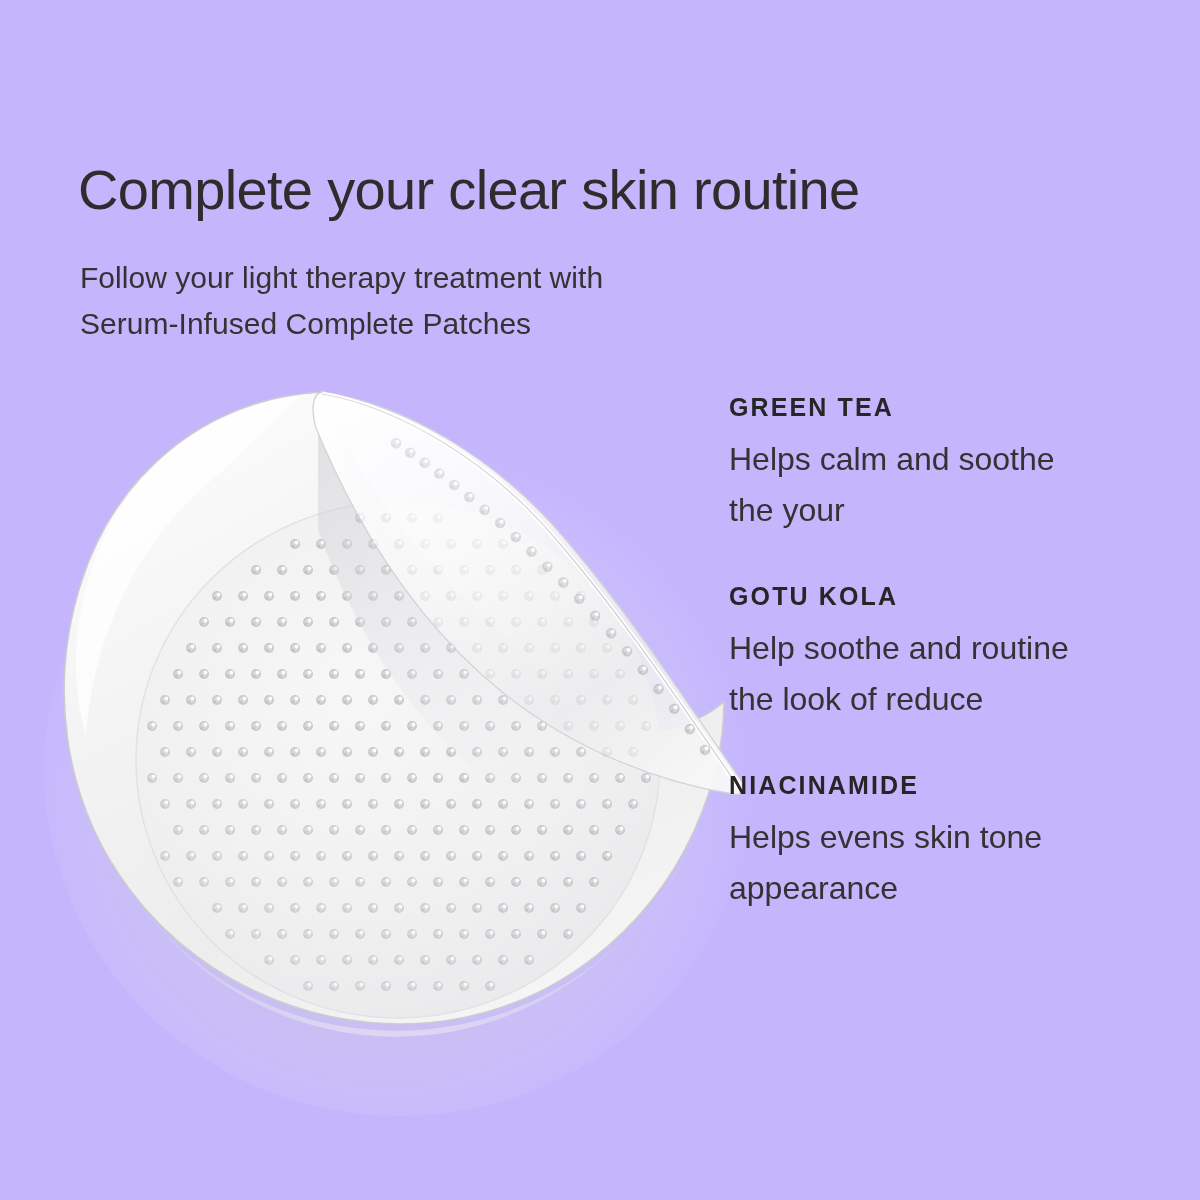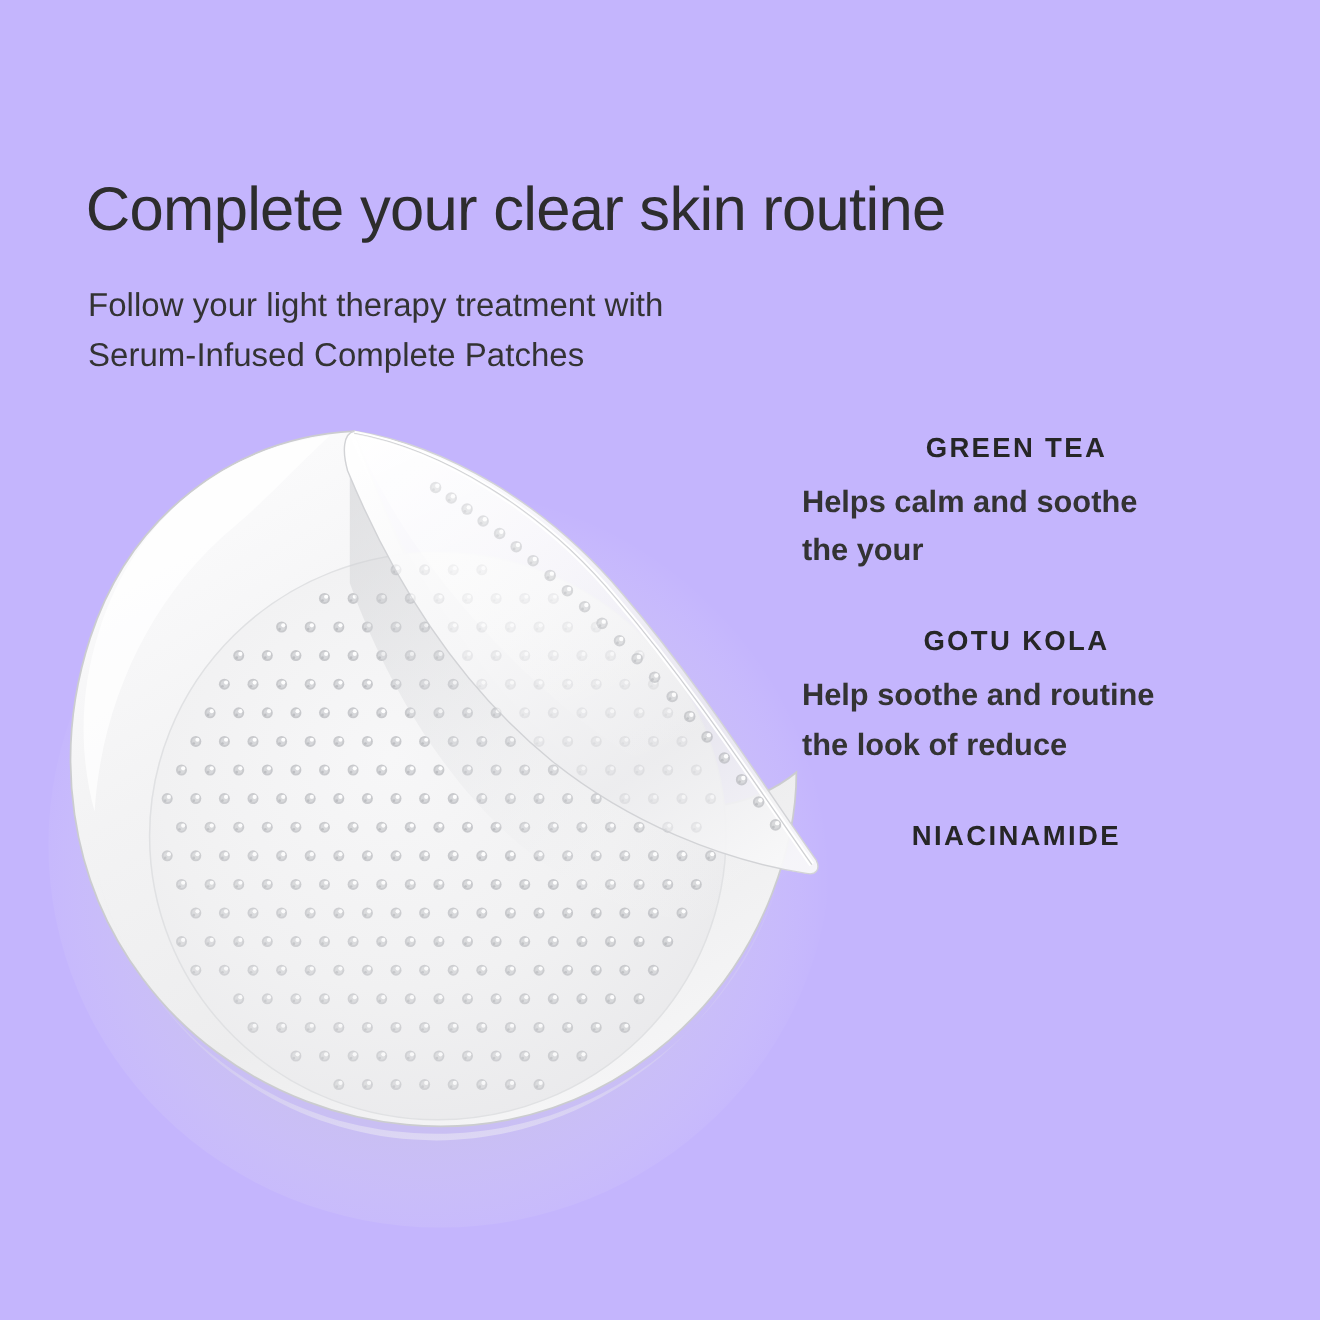--- a/index.html
+++ b/index.html
@@ -61,25 +61,24 @@
   .ingredient:last-child { margin-bottom: 5px; }
 
   .ing-name {
     font-size: 25px;
     font-weight: 700;
     letter-spacing: 0.085em;
     color: #262626;
     line-height: 1.2;
     margin: 0 0 12px 0;
     text-transform: uppercase;
-    text-align: center;
   }
   .ing-desc {
-    font-size: 28px;
-    font-weight: 700;
+    font-size: 32px;
+    font-weight: 400;
     line-height: 1.58;
     color: #333333;
     margin: 0;
   }
   .ing-desc .line { display: block; }
 
   
   .product {
     position: absolute;
     left: 0px;
@@ -831,16 +830,20 @@
     <div class="ingredient">
       <div class="ing-name">GOTU KOLA</div>
       <div class="ing-desc">
         <span class="line">Help soothe and routine</span>
         <span class="line">the look of reduce</span>
       </div>
     </div>
 
     <div class="ingredient">
       <div class="ing-name">NIACINAMIDE</div>
+      <div class="ing-desc">
+        <span class="line">Helps evens skin tone</span>
+        <span class="line">appearance</span>
+      </div>
     </div>
 
   </div>
 </div>
 
 </body></html>

